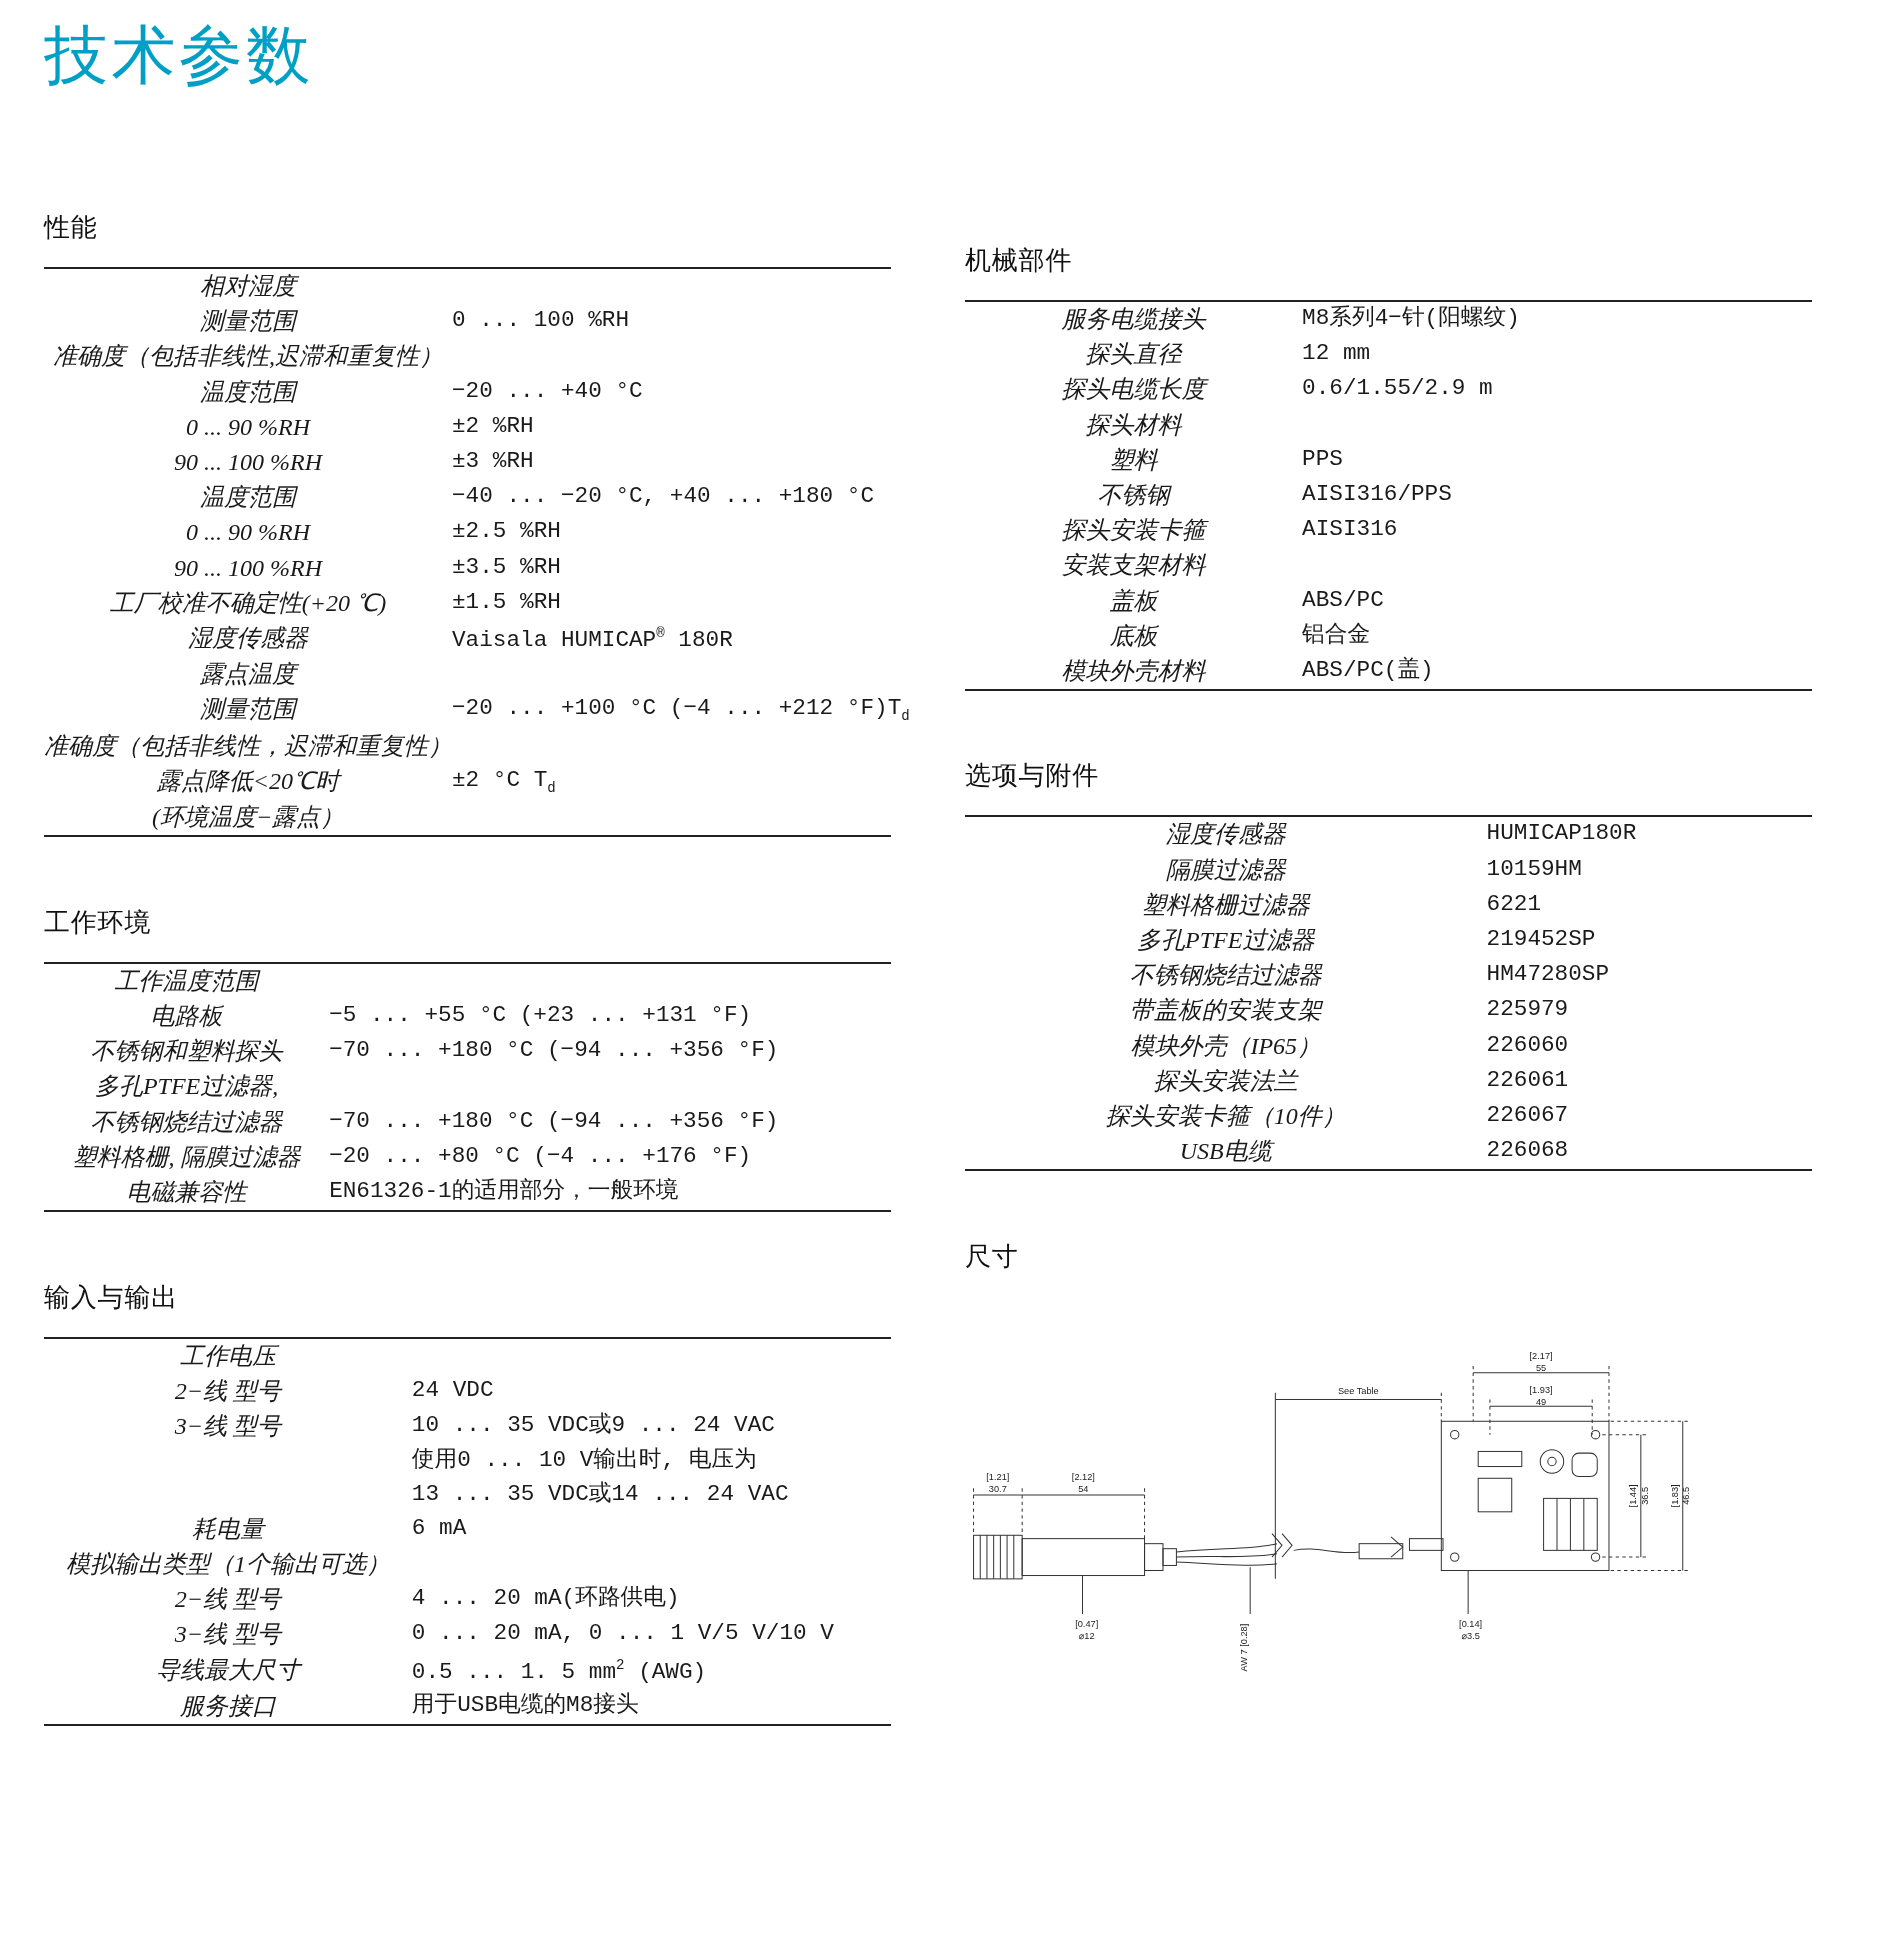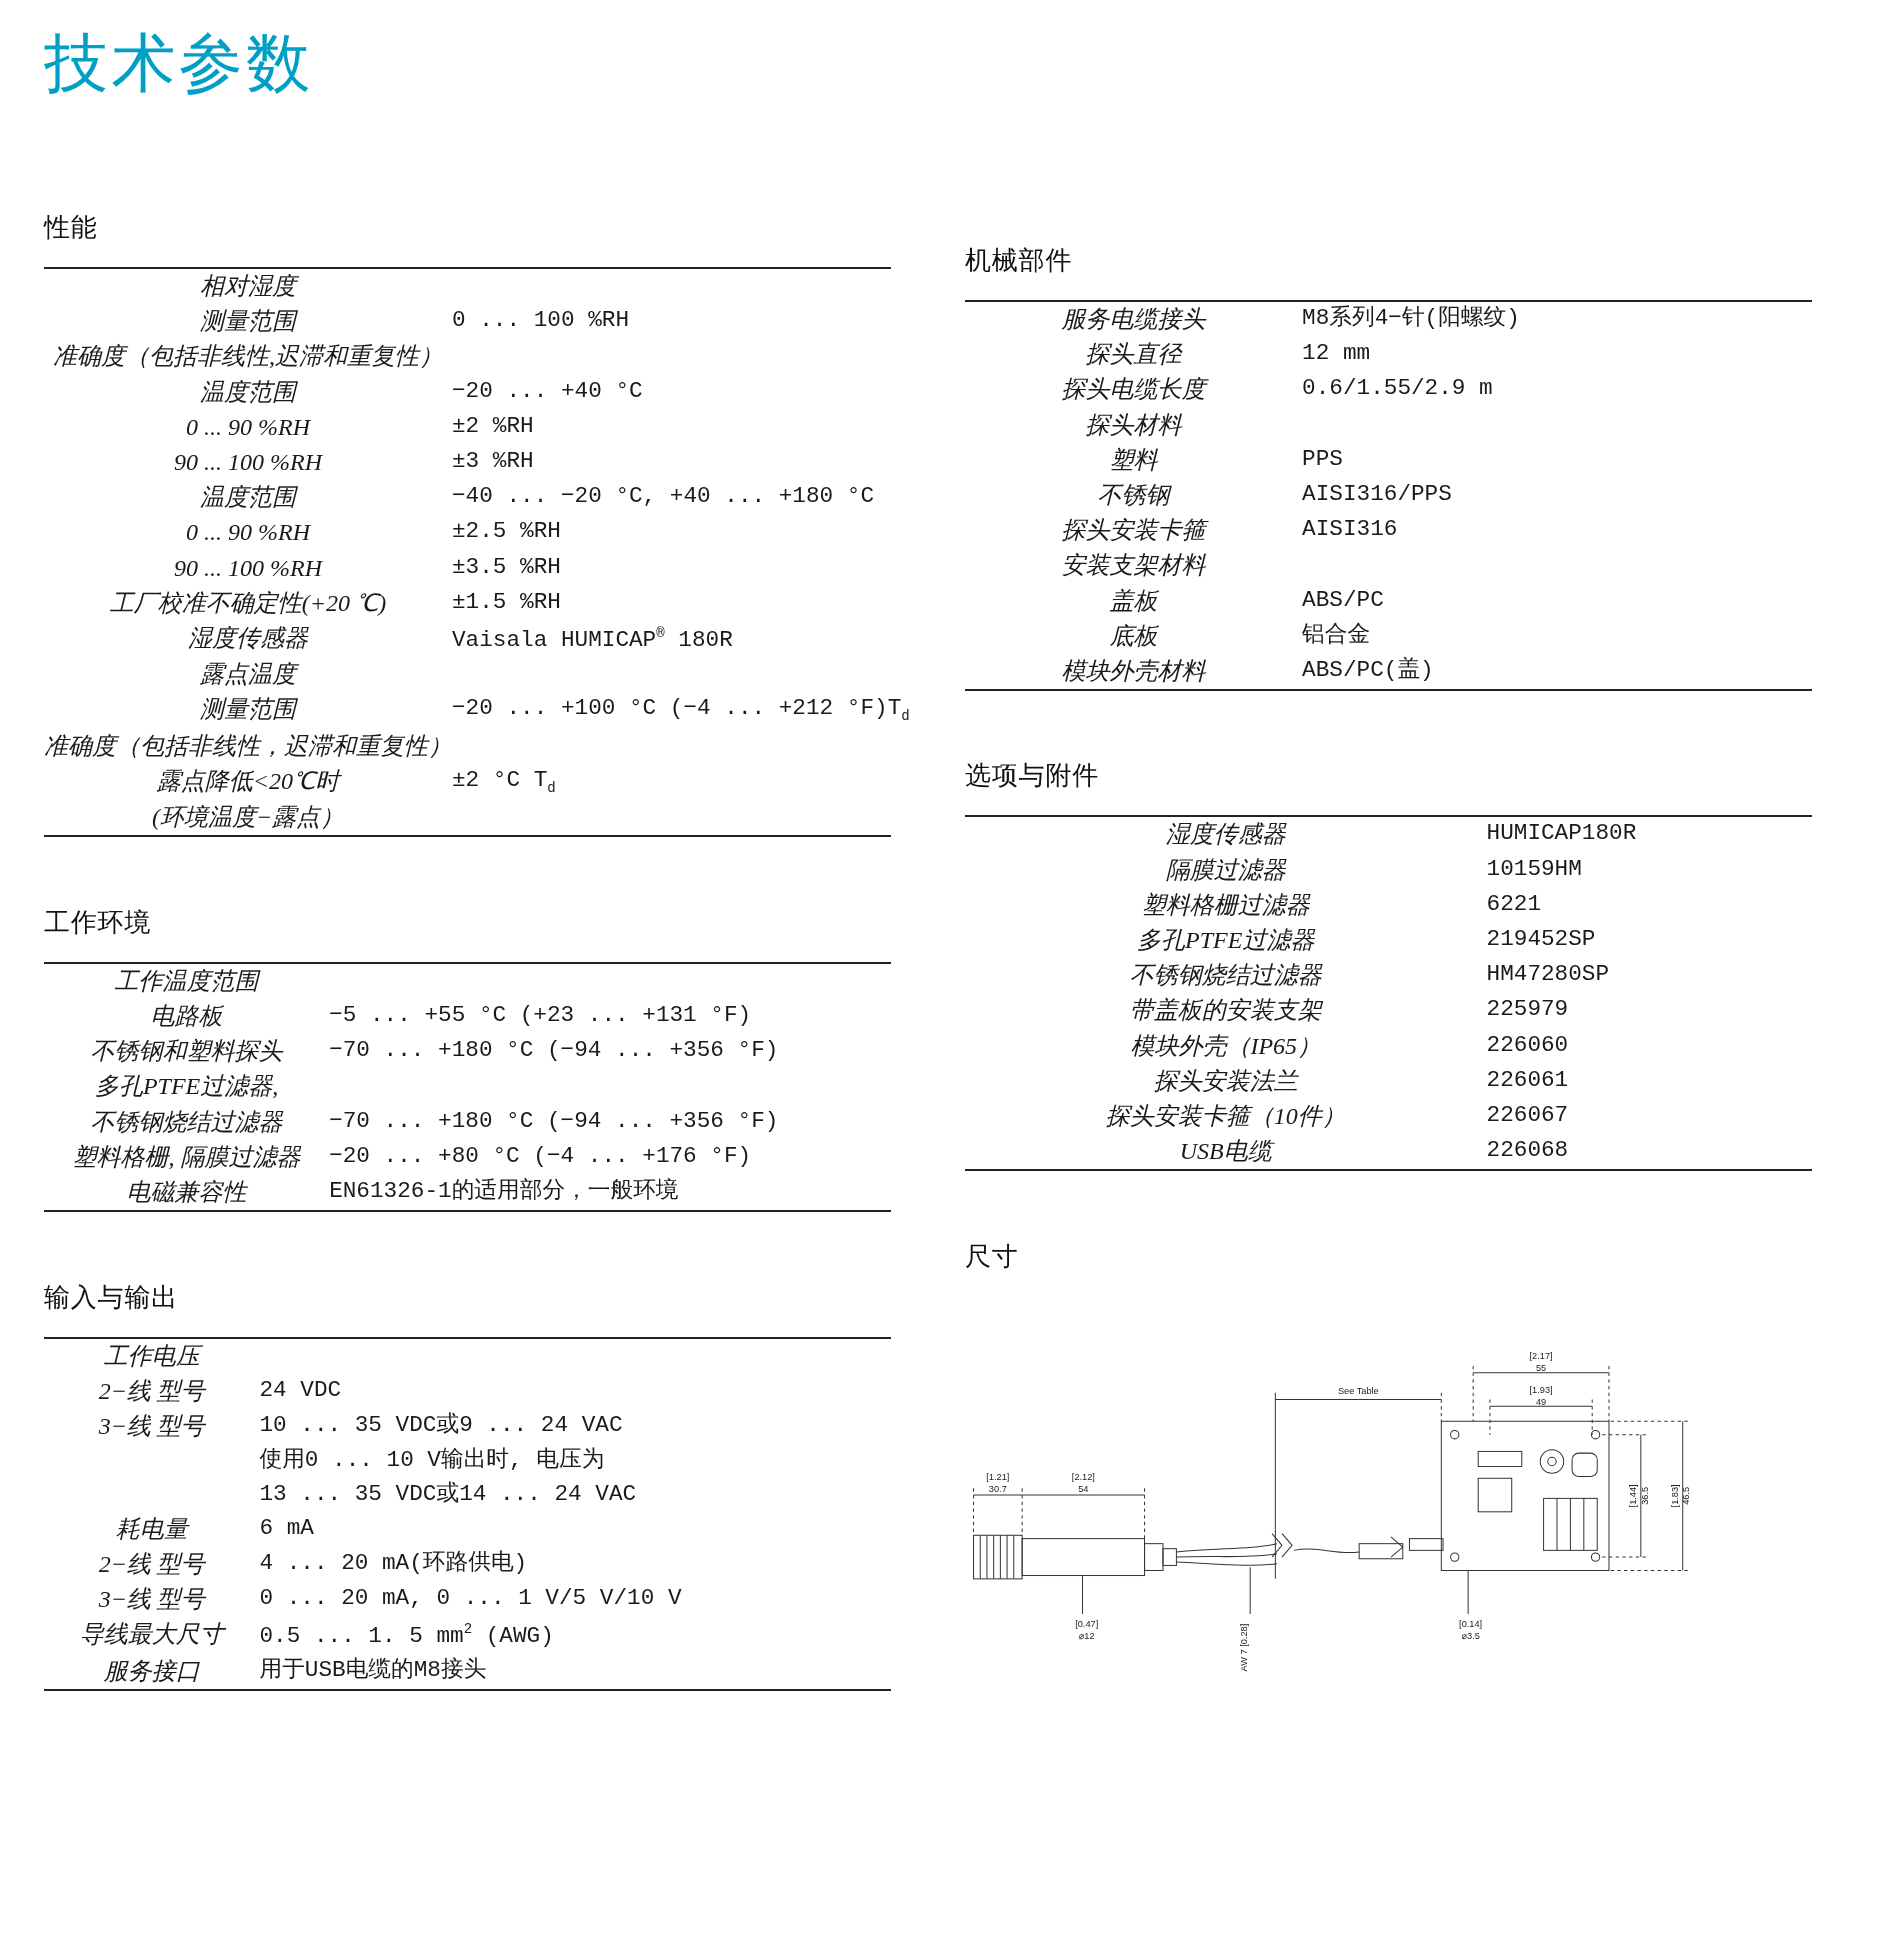--- a/index.html
+++ b/index.html
@@ -18,21 +18,21 @@
   .page {
     position: relative;
     width: 1893px;
     height: 1958px;
     box-sizing: border-box;
     padding: 0;
   }
   .page-title {
     position: absolute;
     left: 44px;
-    top: 20px;
+    top: 12px;
     font-family: "Liberation Sans", sans-serif;
     font-size: 64px;
     letter-spacing: 3.4px;
     color: #00a0c6;
     font-weight: 400;
   }
   .columns {
     position: absolute;
     left: 0;
     top: 210px;
@@ -259,20 +259,24 @@
                   <td class="label"></td>
                   <td class="value">使用0 ... 10 V输出时, 电压为</td>
                 </tr>
                 <tr>
                   <td class="label"></td>
                   <td class="value">13 ... 35 VDC或14 ... 24 VAC</td>
                 </tr>
                 <tr>
                   <td class="label">耗电量</td>
                   <td class="value">6 mA</td>
+                </tr>
+                <tr>
+                  <td class="label">模拟输出类型（1个输出可选）</td>
+                  <td class="value"></td>
                 </tr>
                 <tr>
                   <td class="label indent1">2−线 型号</td>
                   <td class="value">4 ... 20 mA(环路供电)</td>
                 </tr>
                 <tr>
                   <td class="label indent1">3−线 型号</td>
                   <td class="value">0 ... 20 mA, 0 ... 1 V/5 V/10 V</td>
                 </tr>
                 <tr>

